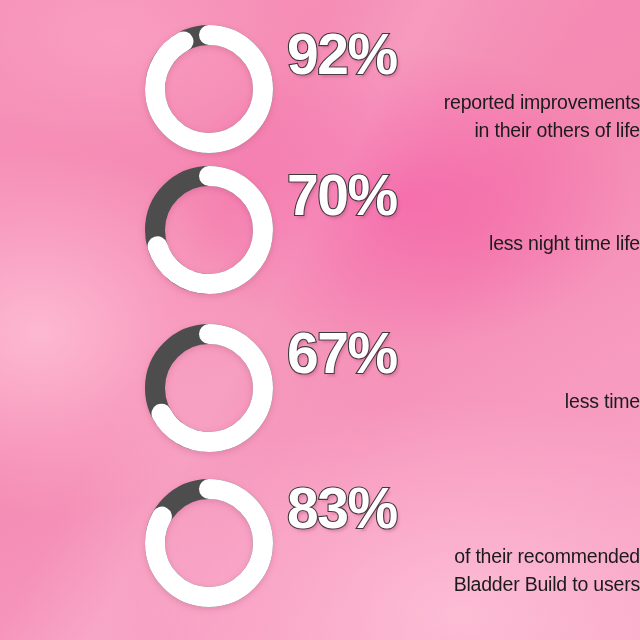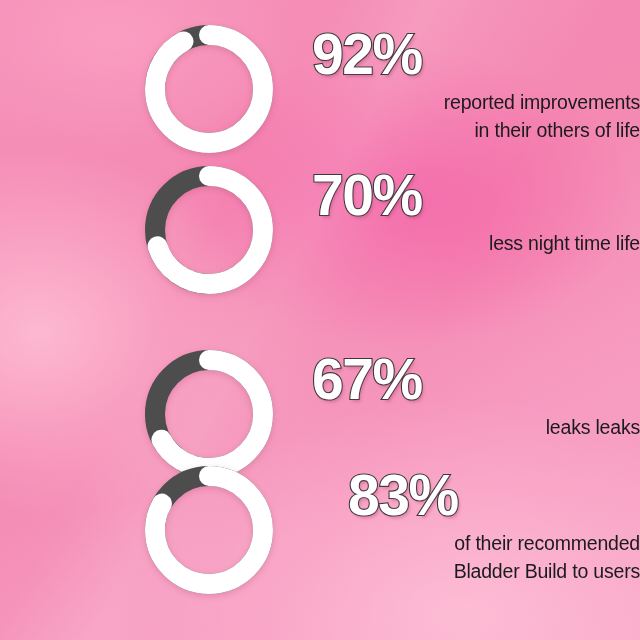--- a/index.html
+++ b/index.html
@@ -93,21 +93,21 @@
     stroke-linecap: round;
   }
   .ring-value {
     fill: none;
     stroke: #ffffff;
     stroke-width: 20;
     stroke-linecap: round;
   }
 
   .stat-text {
-    margin-left: 39px;
+    margin-left: 14px;
     padding-top: 2px;
     flex: 1 1 auto;
   }
   .stat-percent {
     font-family: "Liberation Sans", sans-serif;
     font-size: 57px;
     font-weight: 700;
     line-height: 0.98;
     letter-spacing: -1.5px;
     color: #ffffff;
@@ -125,22 +125,22 @@
     letter-spacing: -0.2px;
     color: #1b1b1b;
     margin: 0;
     white-space: nowrap;
     text-align: right;
   }
 
   
   #row-0 { top: 25px; }
   #row-1 { top: 166px; }
-  #row-2 { top: 350px; }
-  #row-3 { top: 466px; gap: 36px; }
+  #row-2 { top: 324px; }
+  #row-3 { top: 479px; }
 </style>
 </head>
 <body>
 
 <div id="infographic">
 
   <div class="bg-layer bg-base"></div>
   <div class="bg-layer bg-glow-magenta"></div>
   <div class="bg-layer bg-glow-light-left"></div>
   <div class="bg-layer bg-glow-light-bottom"></div>
@@ -176,21 +176,21 @@
 
   <div class="stat-row" id="row-2">
     <div class="ring-wrap">
       <svg class="ring-svg" viewBox="0 0 128 128">
         <circle class="ring-track" cx="64" cy="64" r="54"></circle>
         <circle class="ring-value" cx="64" cy="64" r="54" transform="rotate(-90 64 64)" stroke-dasharray="227.32564441375743 111.96636217394021" stroke-dashoffset="0"></circle>
       </svg>
     </div>
     <div class="stat-text">
       <div class="stat-percent">67%</div>
-      <div class="stat-line">leaks leaks</div>
+      <div class="stat-line">less time</div>
     </div>
   </div>
 
   <div class="stat-row" id="row-3">
     <div class="ring-wrap">
       <svg class="ring-svg" viewBox="0 0 128 128">
         <circle class="ring-track" cx="64" cy="64" r="54"></circle>
         <circle class="ring-value" cx="64" cy="64" r="54" transform="rotate(-90 64 64)" stroke-dasharray="281.612365467789 57.67964111990864" stroke-dashoffset="0"></circle>
       </svg>
     </div>

